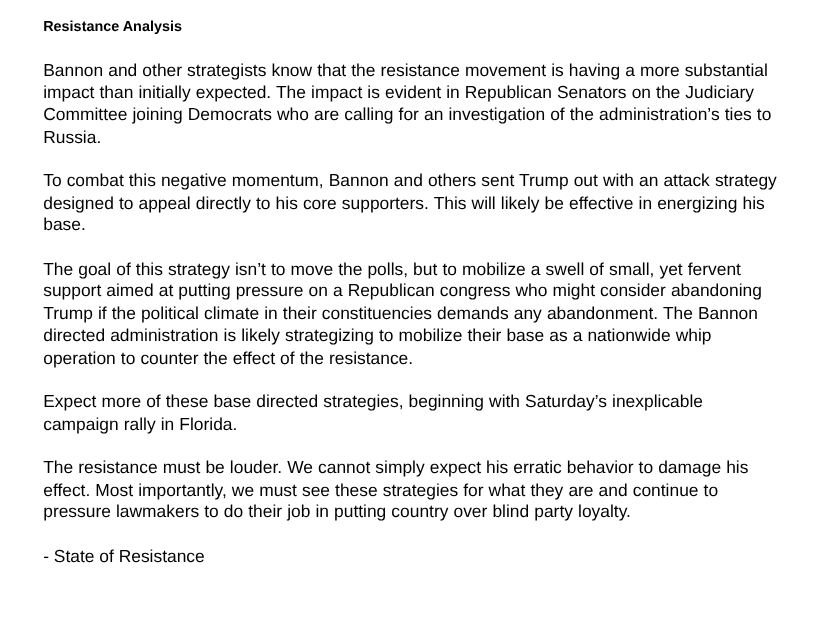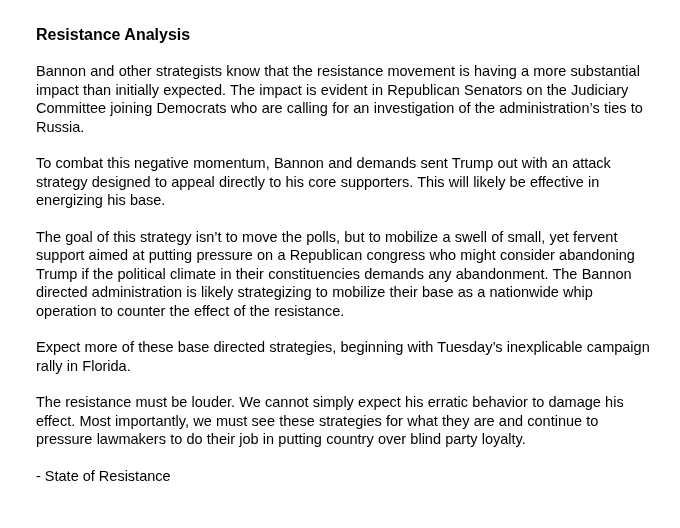--- a/index.html
+++ b/index.html
@@ -15,24 +15,24 @@
     color: #000000;
     -webkit-font-smoothing: antialiased;
   }
   .doc {
     box-sizing: border-box;
     width: 680px;
     height: 528px;
     padding: 9px 28px 0 36px;
   }
   .doc-title {
-    font-size: 16px;
+    font-size: 12px;
     line-height: 19px;
     font-weight: bold;
-    margin: 16px 0 18px 0;
+    margin: 4px 0 18px 0;
   }
   .doc-paragraph {
     font-size: 14.5px;
     line-height: 18.5px;
     margin: 0 0 18px 0;
     max-width: 614px;
     word-spacing: 0.2px;
   }
   .doc-signature {
     font-size: 14.5px;
@@ -43,22 +43,22 @@
 </style>
 </head>
 <body>
 
 <div class="doc">
   <h1 class="doc-title">Resistance Analysis</h1>
 
 
   <p class="doc-paragraph">Bannon and other strategists know that the resistance movement is having a more substantial impact than initially expected. The impact is evident in Republican Senators on the Judiciary Committee joining Democrats who are calling for an investigation of the administration’s ties to Russia.</p>
 
-  <p class="doc-paragraph">To combat this negative momentum, Bannon and demands sent Trump out with an attack strategy designed to appeal directly to his core supporters. This will likely be effective in energizing his base.</p>
+  <p class="doc-paragraph">To combat this negative momentum, Bannon and others sent Trump out with an attack strategy designed to appeal directly to his core supporters. This will likely be effective in energizing his base.</p>
 
   <p class="doc-paragraph">The goal of this strategy isn’t to move the polls, but to mobilize a swell of small, yet fervent support aimed at putting pressure on a Republican congress who might consider abandoning Trump if the political climate in their constituencies demands any abandonment. The Bannon directed administration is likely strategizing to mobilize their base as a nationwide whip operation to counter the effect of the resistance.</p>
 
-  <p class="doc-paragraph">Expect more of these base directed strategies, beginning with Tuesday’s inexplicable campaign rally in Florida.</p>
+  <p class="doc-paragraph">Expect more of these base directed strategies, beginning with Saturday’s inexplicable campaign rally in Florida.</p>
 
   <p class="doc-paragraph">The resistance must be louder. We cannot simply expect his erratic behavior to damage his effect. Most importantly, we must see these strategies for what they are and continue to pressure lawmakers to do their job in putting country over blind party loyalty.</p>
 
   <p class="doc-signature">- State of Resistance</p>
 </div>
 
 </body></html>

